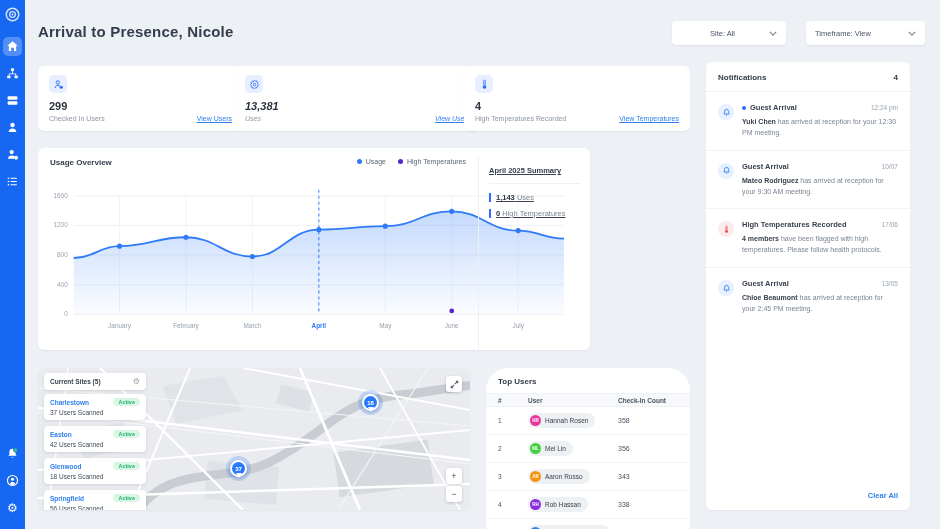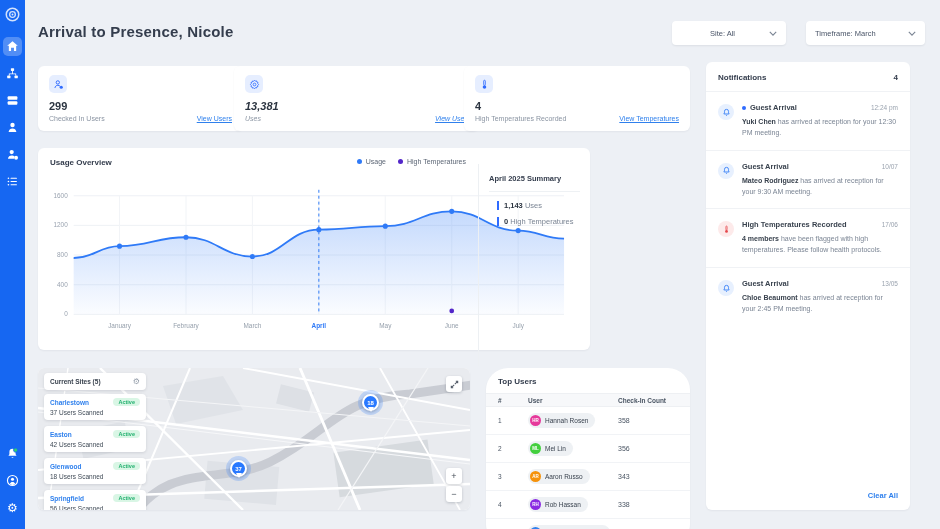--- a/index.html
+++ b/index.html
@@ -34,24 +34,24 @@
   .stat-link { position:absolute; right:11px; bottom:9px; font-size:7px; color:#2f80ed; text-decoration:underline; cursor:pointer; }
 
   
   .usage { left:38px; top:148px; width:552px; height:202px; }
   .usage-title { position:absolute; left:12px; top:10px; font-size:8px; font-weight:700; color:#343d4d; }
   .legend { position:absolute; right:124px; top:10px; display:flex; gap:12px; align-items:center; }
   .leg-item { display:flex; gap:4px; align-items:center; font-size:7px; color:#5c6675; }
   .leg-dot { width:5px; height:5px; border-radius:50%; }
   .chart-wrap { position:absolute; left:6px; top:26px; width:524px; height:170px; }
   .chart-wrap svg { width:100%; height:100%; display:block; }
-  .summary { position:absolute; right:0; top:16px; width:112px; height:100%; border-left:1px solid #edf0f3; padding:10px 10px; }
+  .summary { position:absolute; right:0; top:8px; width:112px; height:100%; border-left:1px solid #edf0f3; padding:10px 10px;text-decoration:underline; }
   .sum-title { font-size:7.5px; font-weight:700; color:#343d4d; }
   .sum-div { height:1px; background:#eef1f4; margin:8px 0 9px; }
-  .sum-item { border-left:2px solid #2f6bff; padding-left:5px; margin-bottom:7px; font-size:7.5px; color:#7b8594;margin-left:8px; }
+  .sum-item { border-left:2px solid #2f6bff; padding-left:5px; margin-bottom:7px; font-size:7.5px; color:#7b8594; }
   .sum-item b { color:#2b3440; }
 
   
   .map-panel { left:38px; top:368px; width:432px; height:142px; overflow:hidden; }
   .map-bg { position:absolute; inset:0; }
   .sites-hdr { position:absolute; left:6px; top:5px; width:102px; height:17px; background:#fff; border-radius:4px; box-shadow:0 1px 3px rgba(16,24,40,.12); display:flex; align-items:center; justify-content:space-between; padding:0 6px; }
   .sites-hdr .t { font-size:6.5px; font-weight:700; color:#39424e; }
   .sites-hdr .g { font-size:8px; color:#98a1ad; line-height:1; cursor:pointer; }
   .site-card { position:absolute; left:6px; width:102px; height:26px; background:#fff; border-radius:4px; box-shadow:0 1px 3px rgba(16,24,40,.12); padding:4px 6px; cursor:pointer; }
   .site-top { display:flex; align-items:center; justify-content:space-between; }
@@ -172,21 +172,21 @@
 
 <div class="dropdown dd-site">
   <span>Site: All</span>
   <span class="chev">
       <svg viewBox="0 0 10 6">
         <polyline points="1,1 5,5 9,1" fill="none" stroke="#7b8594" stroke-width="1.4"></polyline>
       </svg>
     </span>
 </div>
 <div class="dropdown dd-time">
-  <span>Timeframe: March</span>
+  <span>Timeframe: View</span>
   <span class="chev">
       <svg viewBox="0 0 10 6">
         <polyline points="1,1 5,5 9,1" fill="none" stroke="#7b8594" stroke-width="1.4"></polyline>
       </svg>
     </span>
 </div>
 
 <div class="panel stat" style="left:38px;width:205px;">
   <div class="stat-ic">
     <svg viewBox="0 0 16 16">

